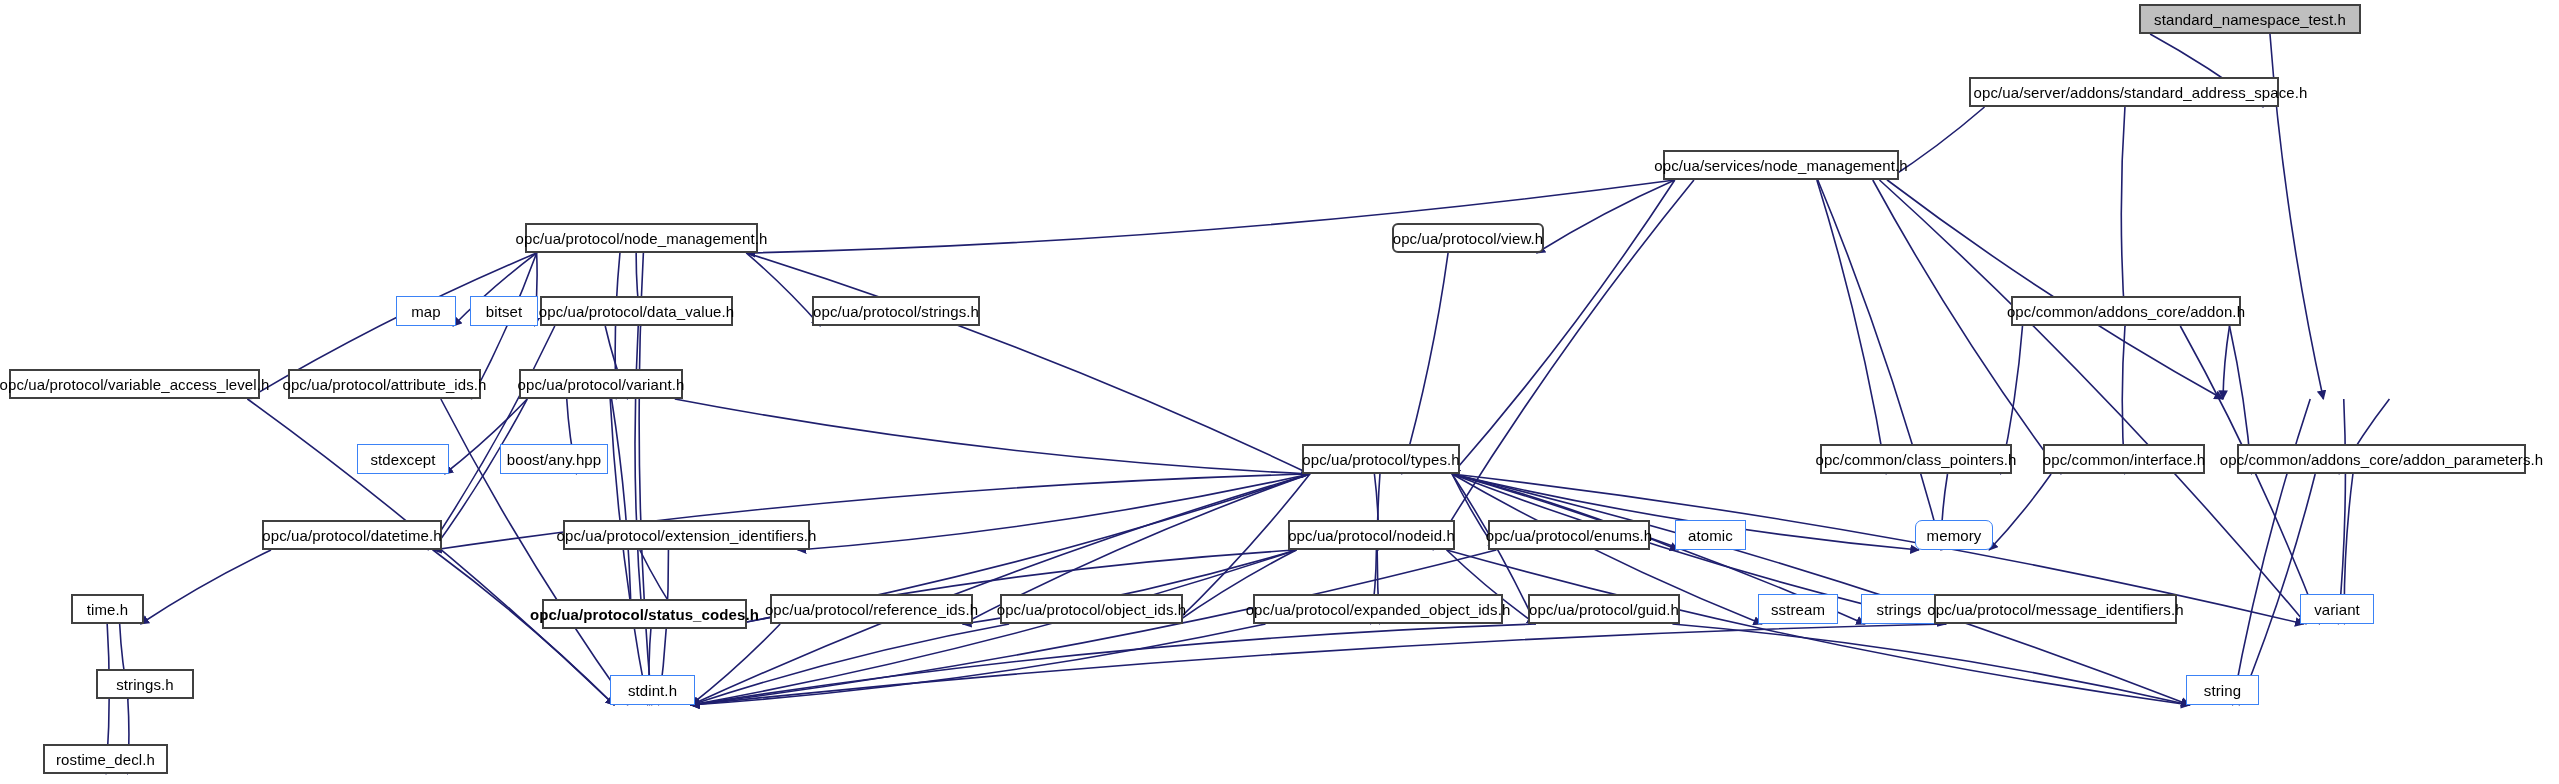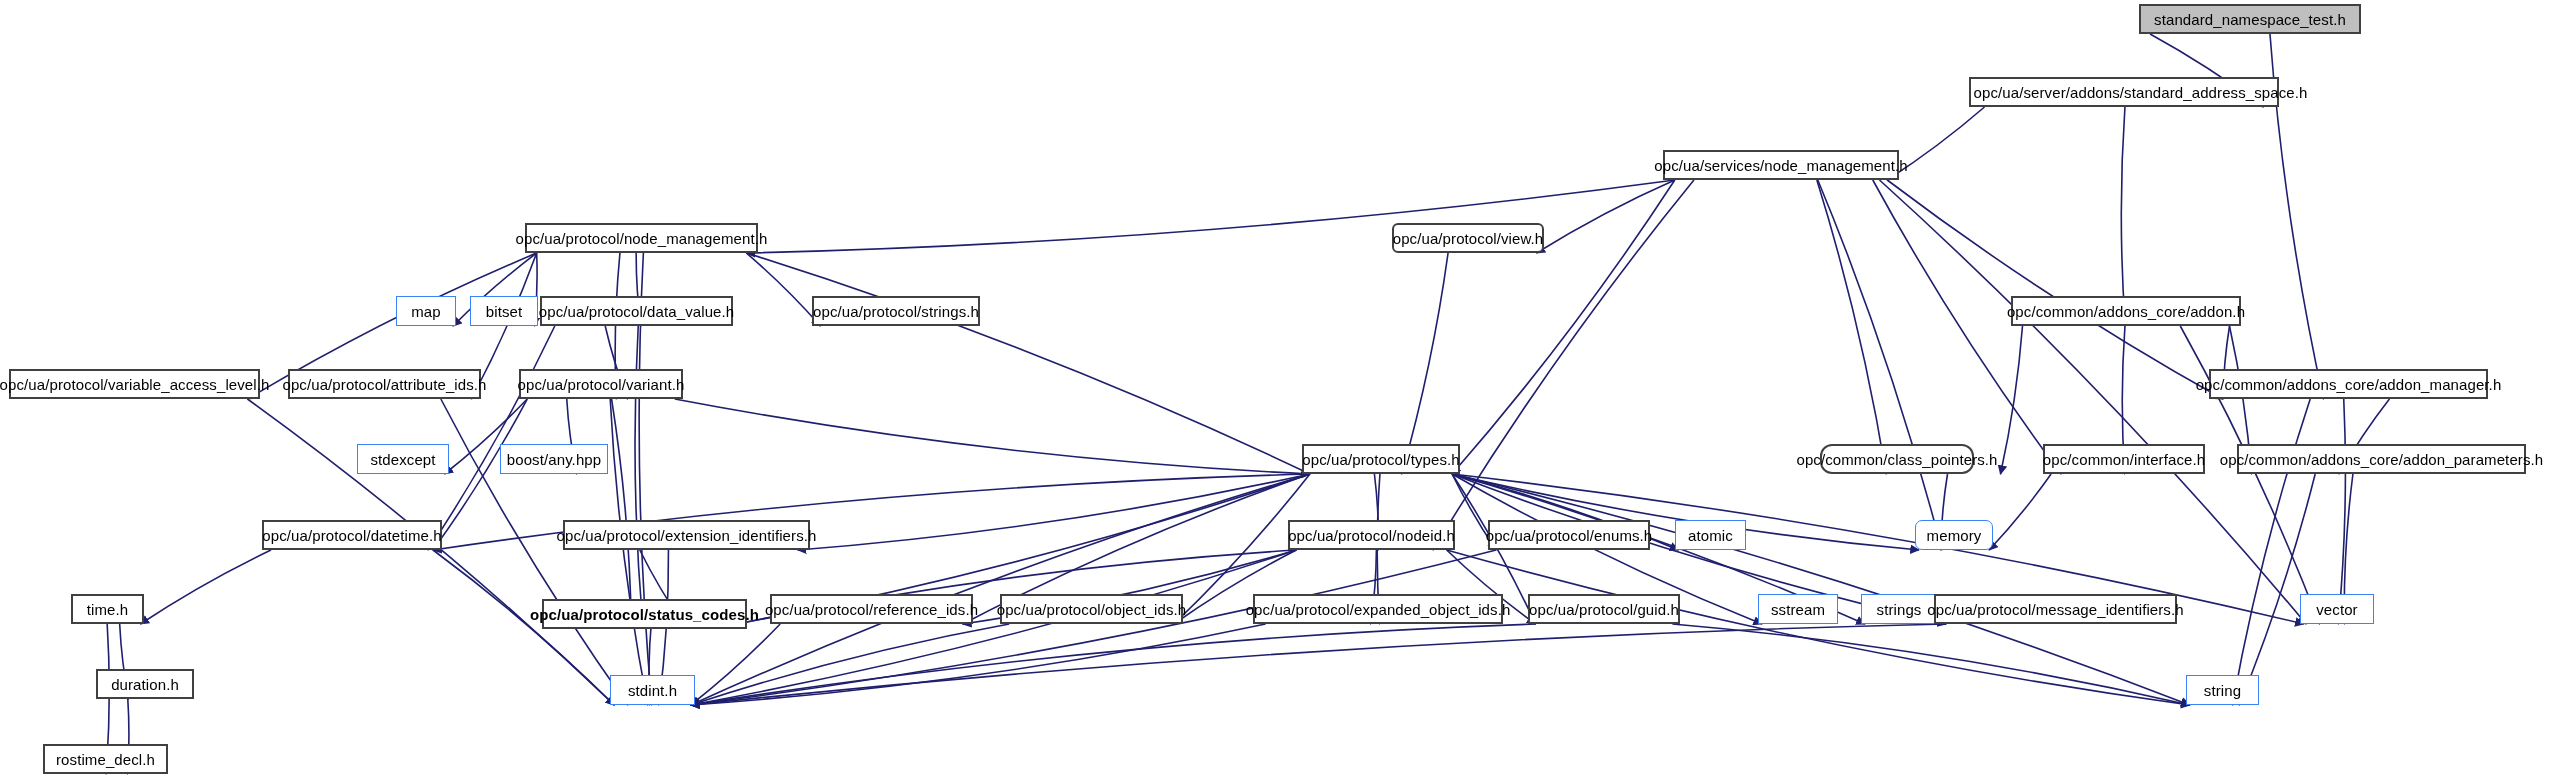--- a/index.html
+++ b/index.html
@@ -166,33 +166,30 @@
       </div>
       <div class="node project" style="left: 9px; top: 369px; width: 251px;">
         <span class="lbl">opc/ua/protocol/variable_access_level.h</span>
       </div>
       <div class="node project" style="left: 288px; top: 369px; width: 193px;">
         <span class="lbl">opc/ua/protocol/attribute_ids.h</span>
       </div>
       <div class="node project" style="left: 519px; top: 369px; width: 164px;">
         <span class="lbl">opc/ua/protocol/variant.h</span>
       </div>
-      <div class="node project" style="left: 2209px; top: 369px; width: 279px;">
-        <span class="lbl">opc/common/addons_core/addon_manager.h</span>
-      </div>
       <div class="node project" style="left: 1302px; top: 444px; width: 158px;">
         <span class="lbl">opc/ua/protocol/types.h</span>
       </div>
       <div class="node system" style="left: 357px; top: 444px; width: 92px;">
         <span class="lbl">stdexcept</span>
       </div>
       <div class="node system" style="left: 500px; top: 444px; width: 108px;">
         <span class="lbl">boost/any.hpp</span>
       </div>
-      <div class="node project" style="left: 1820px; top: 444px; width: 154px; border-radius: 12px;">
+      <div class="node project" style="left: 1820px; top: 444px; width: 192px;">
         <span class="lbl">opc/common/class_pointers.h</span>
       </div>
       <div class="node project" style="left: 2043px; top: 444px; width: 162px;">
         <span class="lbl">opc/common/interface.h</span>
       </div>
       <div class="node project" style="left: 2237px; top: 444px; width: 289px;">
         <span class="lbl">opc/common/addons_core/addon_parameters.h</span>
       </div>
       <div class="node project" style="left: 262px; top: 520px; width: 180px;">
         <span class="lbl">opc/ua/protocol/datetime.h</span>
@@ -233,24 +230,24 @@
       <div class="node system" style="left: 1758px; top: 594px; width: 80px;">
         <span class="lbl">sstream</span>
       </div>
       <div class="node system" style="left: 1861px; top: 594px; width: 76px;">
         <span class="lbl">strings</span>
       </div>
       <div class="node project" style="left: 1934px; top: 594px; width: 243px;">
         <span class="lbl">opc/ua/protocol/message_identifiers.h</span>
       </div>
       <div class="node system" style="left: 2300px; top: 594px; width: 74px;">
-        <span class="lbl">vector</span>
+        <span class="lbl">variant</span>
       </div>
       <div class="node project" style="left: 96px; top: 669px; width: 98px;">
-        <span class="lbl">duration.h</span>
+        <span class="lbl">strings.h</span>
       </div>
       <div class="node system" style="left: 610px; top: 675px; width: 85px;">
         <span class="lbl">stdint.h</span>
       </div>
       <div class="node system" style="left: 2186px; top: 675px; width: 73px;">
         <span class="lbl">string</span>
       </div>
       <div class="node project" style="left: 43px; top: 744px; width: 125px;">
         <span class="lbl">rostime_decl.h</span>
       </div>

